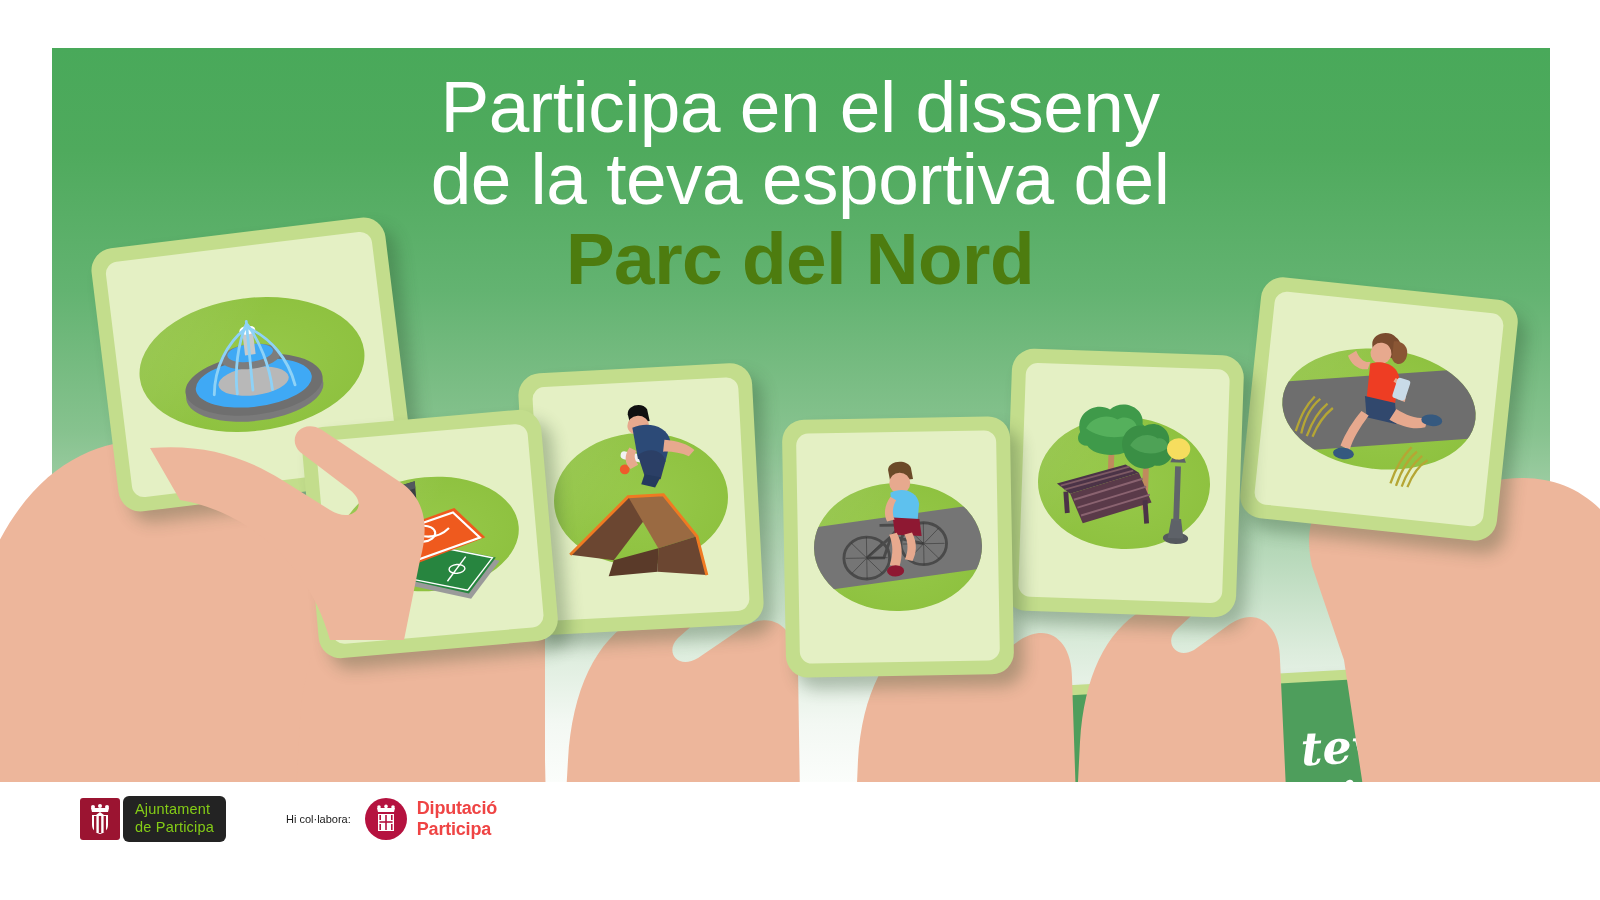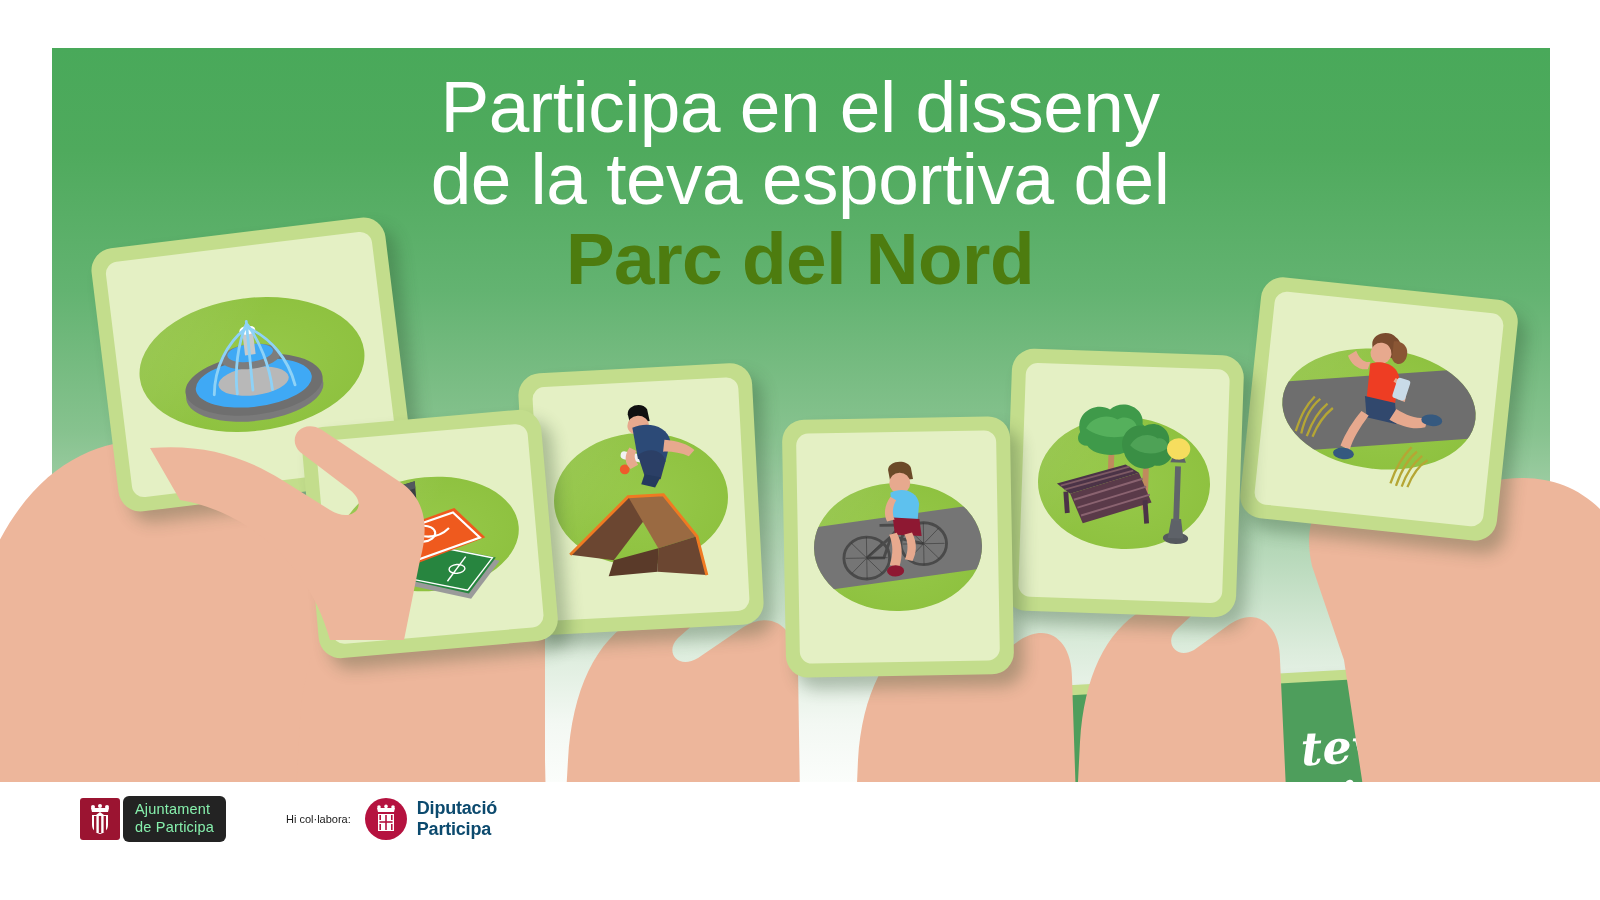--- a/index.html
+++ b/index.html
@@ -82,28 +82,28 @@
   
   #footer{position:absolute;left:0;top:782px;width:1600px;height:118px;background:#fff;z-index:60;}
   #logos{position:absolute;left:80px;top:14px;display:flex;align-items:center;gap:60px;}
 
   .ajlogo{display:flex;align-items:center;}
   .ajshield{
     width:40px;height:42px;background:#9b1431;border-radius:3px;
     display:flex;align-items:center;justify-content:center;margin-right:3px;
   }
   .ajbox{
-    background:#232323;border-radius:6px;color:#86efac;
+    background:#232323;border-radius:6px;color:#84cc16;
     padding:5px 12px 6px 12px;font-size:14.5px;line-height:1.22;font-weight:400;
     letter-spacing:.2px;
   }
   .collab{display:flex;align-items:center;gap:14px;}
   .collabtxt{font-size:11px;color:#1a1a1a;}
   .dipcircle{width:42px;height:42px;border-radius:50%;background:#b5123f;display:flex;align-items:center;justify-content:center;}
-  .diptxt{color:#0c4a6e;font-weight:700;font-size:18px;line-height:1.2;letter-spacing:-.2px;}
+  .diptxt{color:#ef4444;font-weight:700;font-size:18px;line-height:1.2;letter-spacing:-.2px;}
 </style>
 </head>
 <body>
 
 <div id="stage">
 
   <div id="panel"></div>
 
   <svg width="1600" height="900" style="position:absolute;left:0;top:0;z-index:10;">
 

